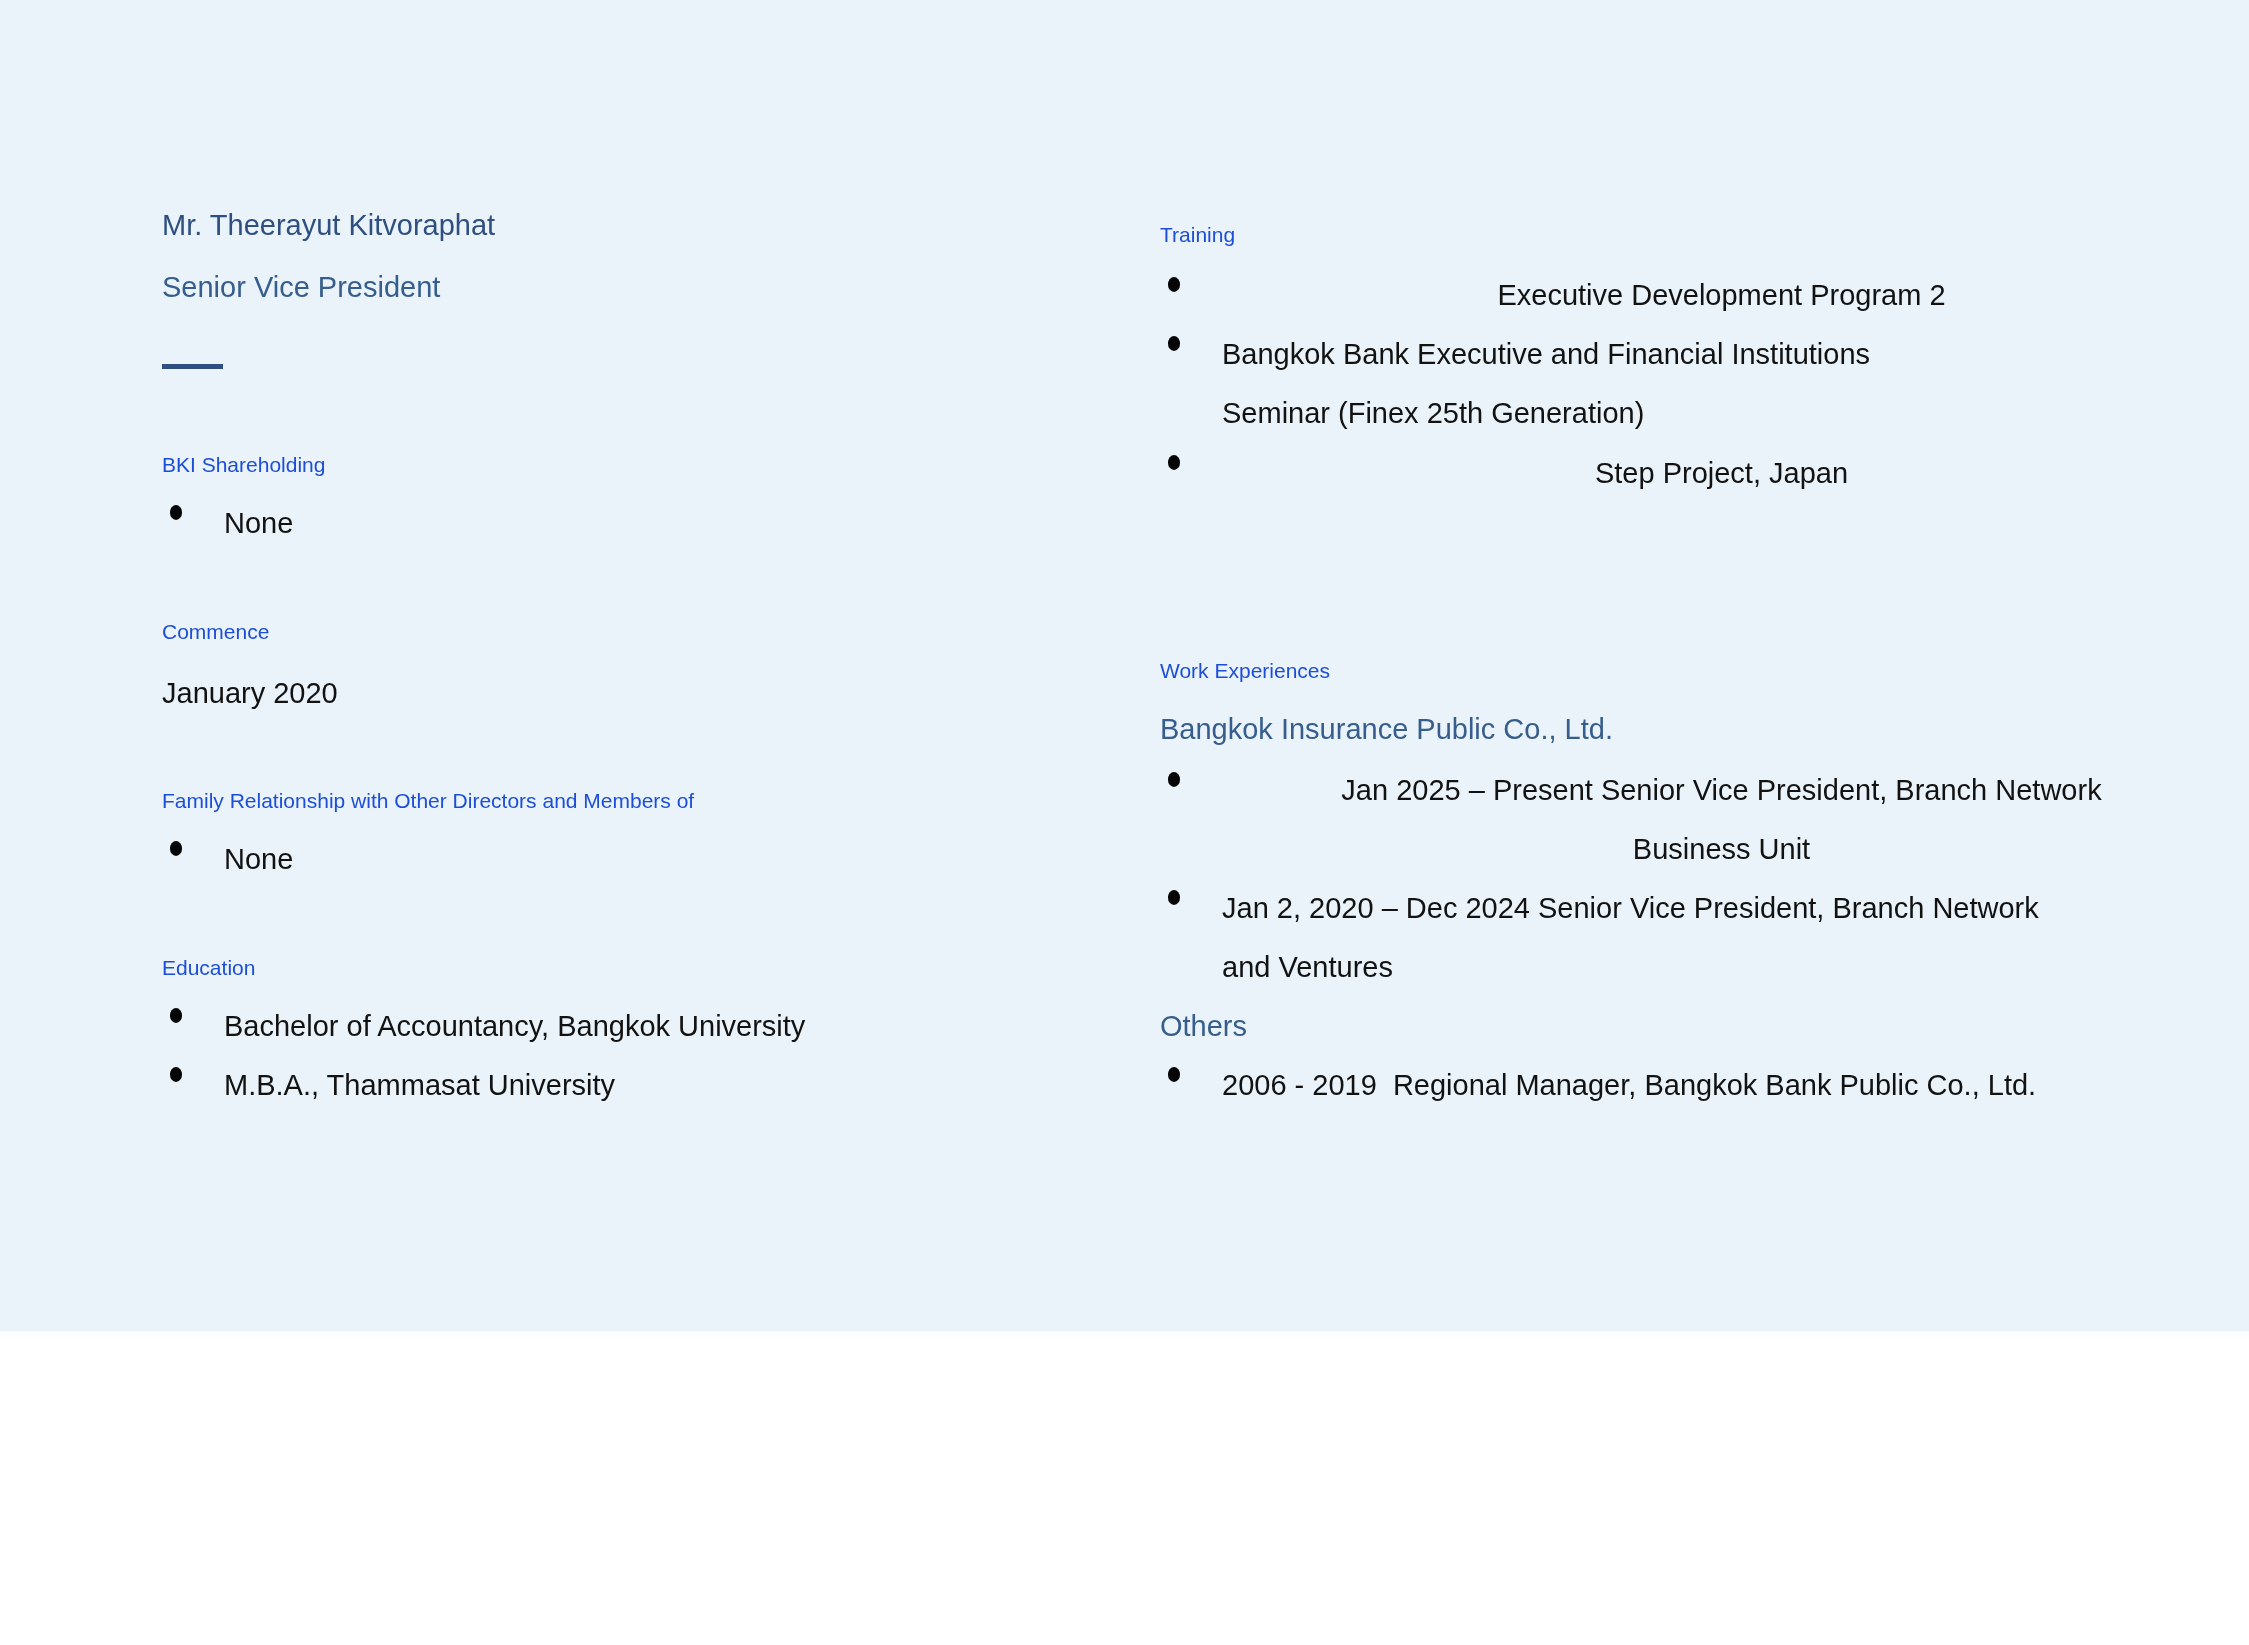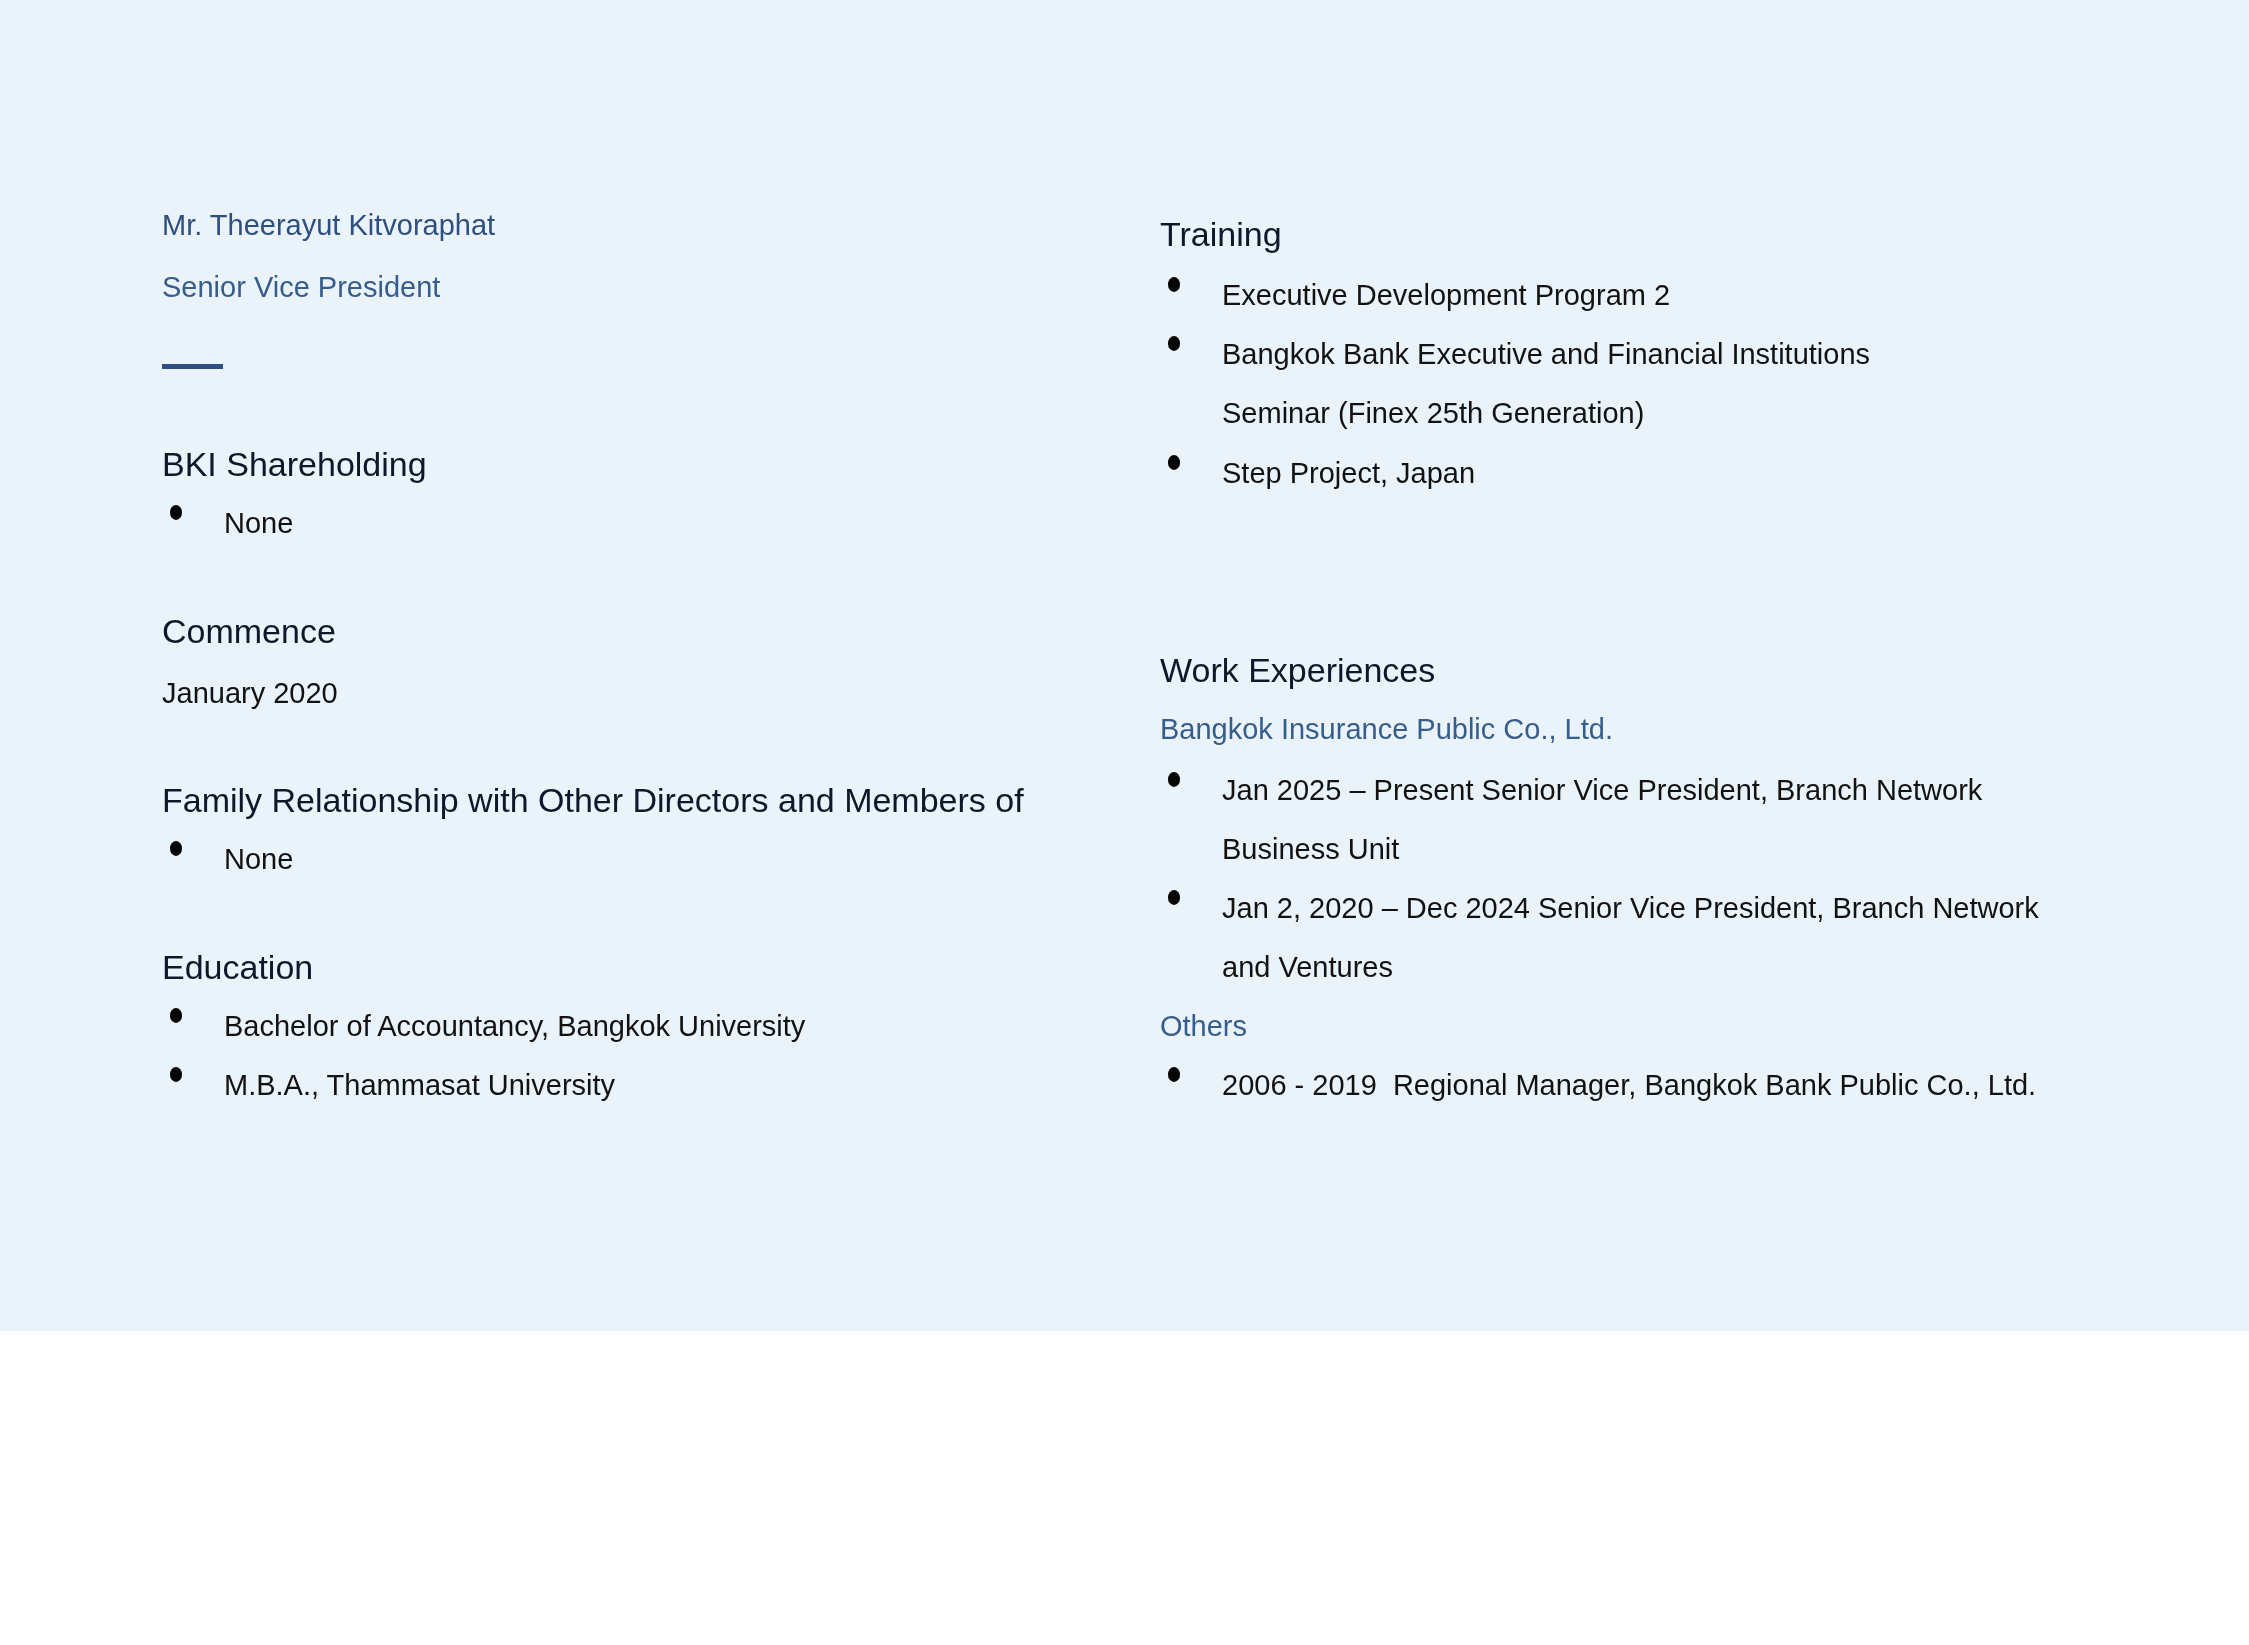--- a/index.html
+++ b/index.html
@@ -33,24 +33,24 @@
   }
   .name {
     margin: 0;
     font-size: 29px;
     font-weight: 400;
     line-height: 59px;
     color: #2e4f80;
   }
   .heading {
     margin: 0;
-    font-size: 34px;
+    font-size: 21px;
     font-weight: 400;
     line-height: 59px;
-    color: #0f172a;
+    color: #1d4ed8;
   }
   .subtitle {
     color: #365d8c;
   }
   .line {
     display: block;
     white-space: pre-wrap;
   }
   .rule {
     display: block;
@@ -65,21 +65,21 @@
   }
   .dot {
     position: absolute;
     left: 8px;
     top: 11.2px;
     width: 12.3px;
     height: 15px;
     border-radius: 50%;
     background: #050505;
   }
-  .mt-3   { margin-top: 1.6px; }
+  .mt-3   { margin-top: 1.6px; text-align: center; }
   .mt-5   { margin-top: 2.7px; }
   .mt-6   { margin-top: 3.2px; }
   .mt-90  { margin-top: 48px; }
   .mt-92  { margin-top: 49px; }
   .mt-124 { margin-top: 66px; }
   .mt-258 { margin-top: 138px; }
   .bottom-strip {
     position: absolute;
     left: 0;
     right: 0;

